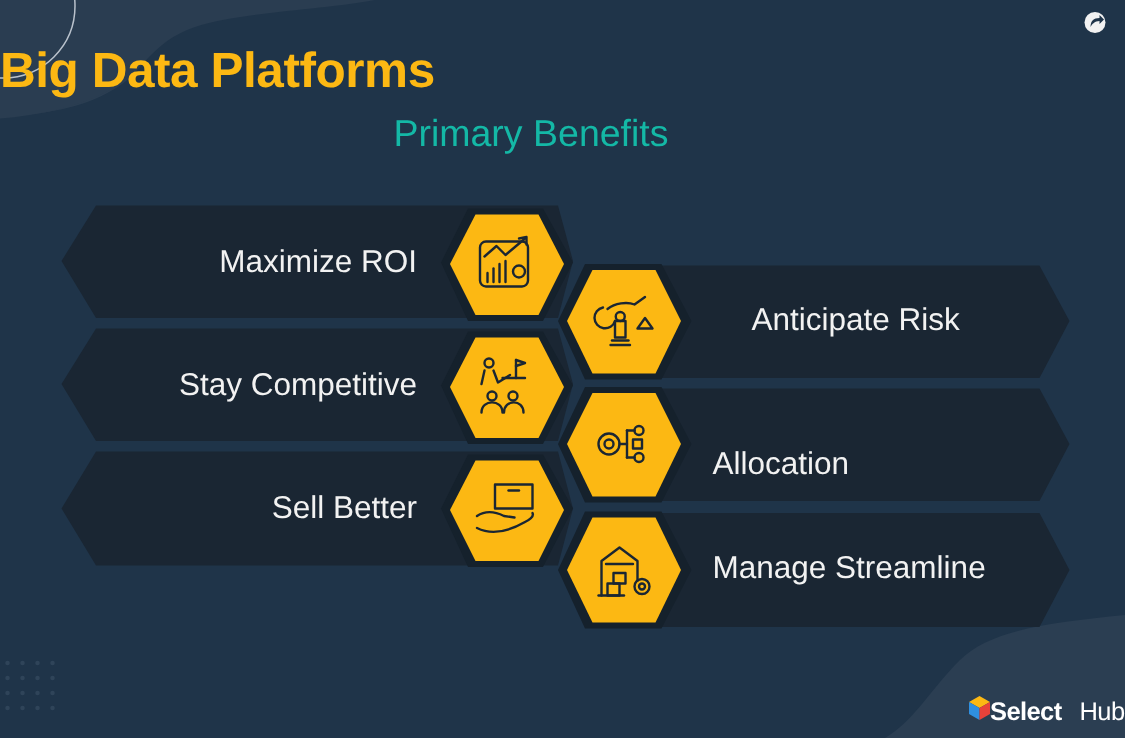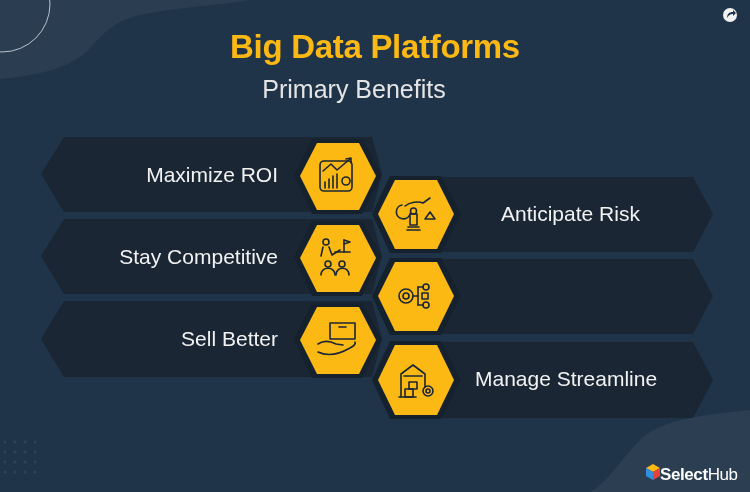--- a/index.html
+++ b/index.html
@@ -1,25 +1,25 @@
 <!DOCTYPE html>
 <html><head>
 <meta charset="utf-8">
 <style>
   html, body { margin: 0; padding: 0; }
   body { width: 750px; height: 492px; overflow: hidden; background: #1f3449; font-family: "Liberation Sans", sans-serif; position: relative; }
   .stage { position: absolute; left: 0; top: 0; width: 750px; height: 492px; }
   .abs { position: absolute; }
-  .title { position: absolute; left: 0; width: 750px; text-align: center; font-weight: bold; color: #fcb813; font-size: 33px; top: 28px; letter-spacing: -0.3px; }
-  .subtitle { position: absolute; left: 0; width: 708px; text-align: center; color: #e5e5e5; font-size: 25px; top: 75px; }
+  .title { position: absolute; left: 0; width: 750px; text-align: left; font-weight: bold; color: #fcb813; font-size: 33px; top: 28px; letter-spacing: -0.3px; }
+  .subtitle { position: absolute; left: 0; width: 708px; text-align: center; color: #14b8a6; font-size: 25px; top: 75px; }
   .label { position: absolute; color: #f2f2f2; font-size: 21px; line-height: 26px; }
   .label.left { text-align: right; width: 230px; }
   .label.right { text-align: left; width: 230px; }
   .logo-text { position: absolute; left: 660px; top: 465px; color: #fff; font-size: 17px; font-weight: bold; letter-spacing: -0.4px; }
-  .logo-text .hub { font-weight: normal; }
+  .logo-text .hub { font-weight: normal; margin-left: 12px; }
 </style>
 </head>
 <body>
 
 <div class="stage">
   <svg class="abs" style="left:0;top:0" width="750" height="492" viewBox="0 0 750 492">
 
     <path d="M0,0 L230,0 C200,4 150,8 125,18 C100,28 95,50 75,60 C55,72 30,76 0,78 Z" fill="#2b3e52" transform="scale(1)"></path>
     <path d="M0,0 L250,0 C220,6 160,8 130,18 C100,28 95,50 70,62 C50,72 25,77 0,79 Z" fill="#2a3d51"></path>
     <circle cx="2" cy="4" r="48" fill="none" stroke="#b9c2cc" stroke-width="1"></circle>
@@ -153,16 +153,17 @@
   </svg>
 
   <div class="title">Big Data Platforms</div>
   <div class="subtitle">Primary Benefits</div>
 
   <div class="label left" style="left:48px;top:162px">Maximize ROI</div>
   <div class="label left" style="left:48px;top:244px">Stay Competitive</div>
   <div class="label left" style="left:48px;top:326px">Sell Better</div>
 
   <div class="label right" style="left:501px;top:201px">Anticipate Risk</div>
+  <div class="label right" style="left:475px;top:297px">Allocation</div>
   <div class="label right" style="left:475px;top:366px">Manage Streamline</div>
 
   <div class="logo-text"><span>Select</span><span class="hub">Hub</span></div>
 </div>
 
 </body></html>

